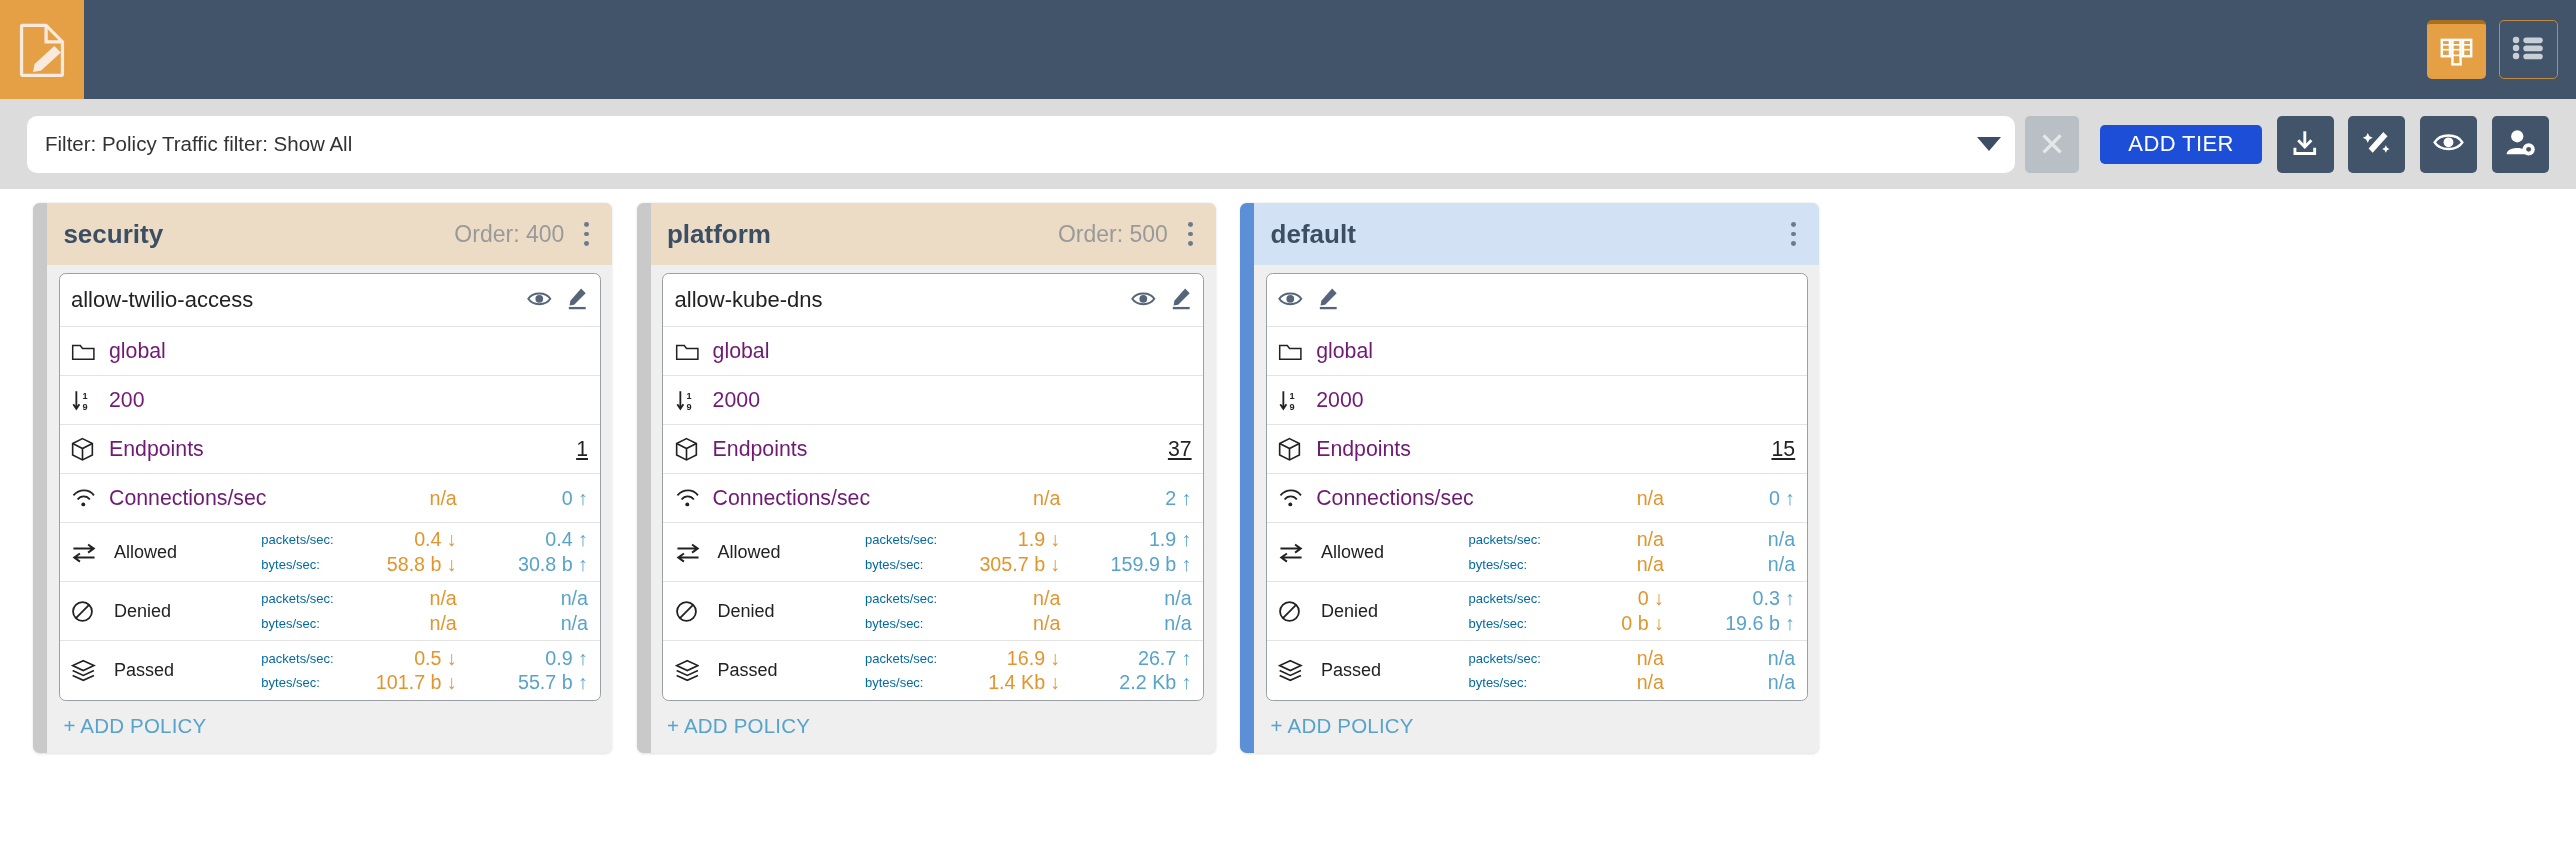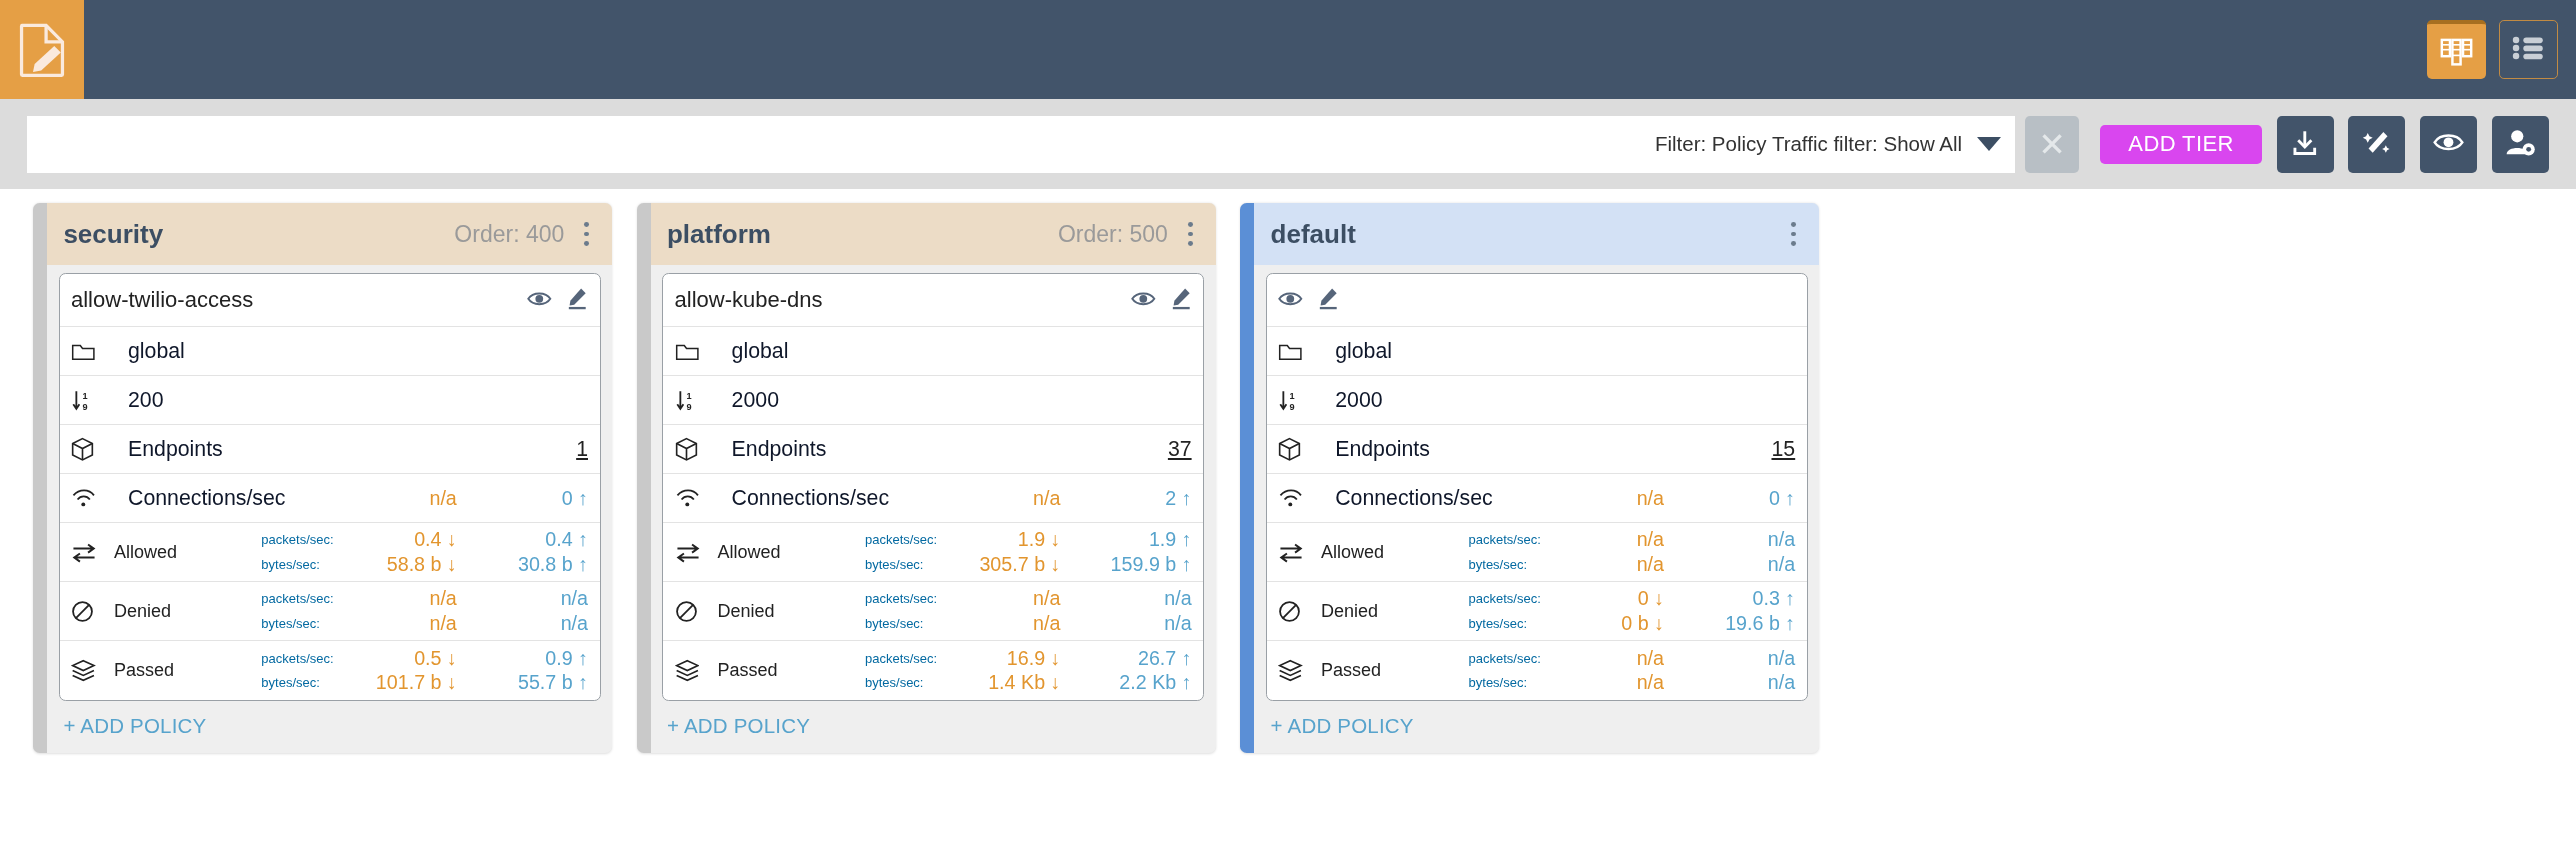--- a/index.html
+++ b/index.html
@@ -57,25 +57,24 @@
     position: absolute; left: 0; top: 99px;
     width: 2576px; height: 90px;
     background: #dcdcdc;
     display: flex; align-items: center;
     padding: 0 27px;
   }
   .filter-wrap {
     flex: 1 1 auto;
     height: 57px;
     background: #ffffff;
-    border-radius: 0;
+    border-radius: 10px;
     display: flex; align-items: center;
     position: relative;
     min-width: 0;
-    text-align: right;
   }
   .filter-text {
     flex: 1 1 auto;
     padding-left: 18px;
     font-size: 20.5px;
     color: #333333;
     white-space: nowrap; overflow: hidden; text-overflow: ellipsis;
   }
   .filter-caret {
     width: 53px; height: 57px;
@@ -95,21 +94,21 @@
     margin-left: 9.9px;
     display: flex; align-items: center; justify-content: center;
     cursor: pointer;
     flex: 0 0 auto;
   }
   .clear-btn .x-glyph {
     color: #e4e8ea; font-size: 33px; line-height: 1; font-weight: 400;
   }
   .add-tier-btn {
     height: 39px;
-    background: #d946ef;
+    background: #1d4ed8;
     border-radius: 4.9px;
     color: #ffffff;
     font-size: 22px;
     letter-spacing: 0.4px;
     display: flex; align-items: center; justify-content: center;
     padding: 0 28px;
     margin-left: 21.3px;
     cursor: pointer;
     flex: 0 0 auto;
     white-space: nowrap;
@@ -195,22 +194,22 @@
     flex: 1 1 auto; font-size: 22px; color: #222222;
     white-space: nowrap; overflow: hidden; text-overflow: ellipsis;
   }
   .prow-actions { display: flex; align-items: center; gap: 13px; flex: 0 0 auto; }
 
   .rowicon {
     width: 33px; flex: 0 0 auto;
     display: flex; align-items: center; justify-content: flex-start;
   }
   .rowlabel {
-    font-size: 21.3px; color: #0f172a;
-    margin-left: 24px;
+    font-size: 21.3px; color: #701a75;
+    margin-left: 5px;
     white-space: nowrap;
   }
   .rowfill { flex: 1 1 auto; }
   .rowvalue-link {
     font-size: 21.3px; color: #222222;
     text-decoration: underline;
     cursor: pointer;
     white-space: nowrap;
   }
 

